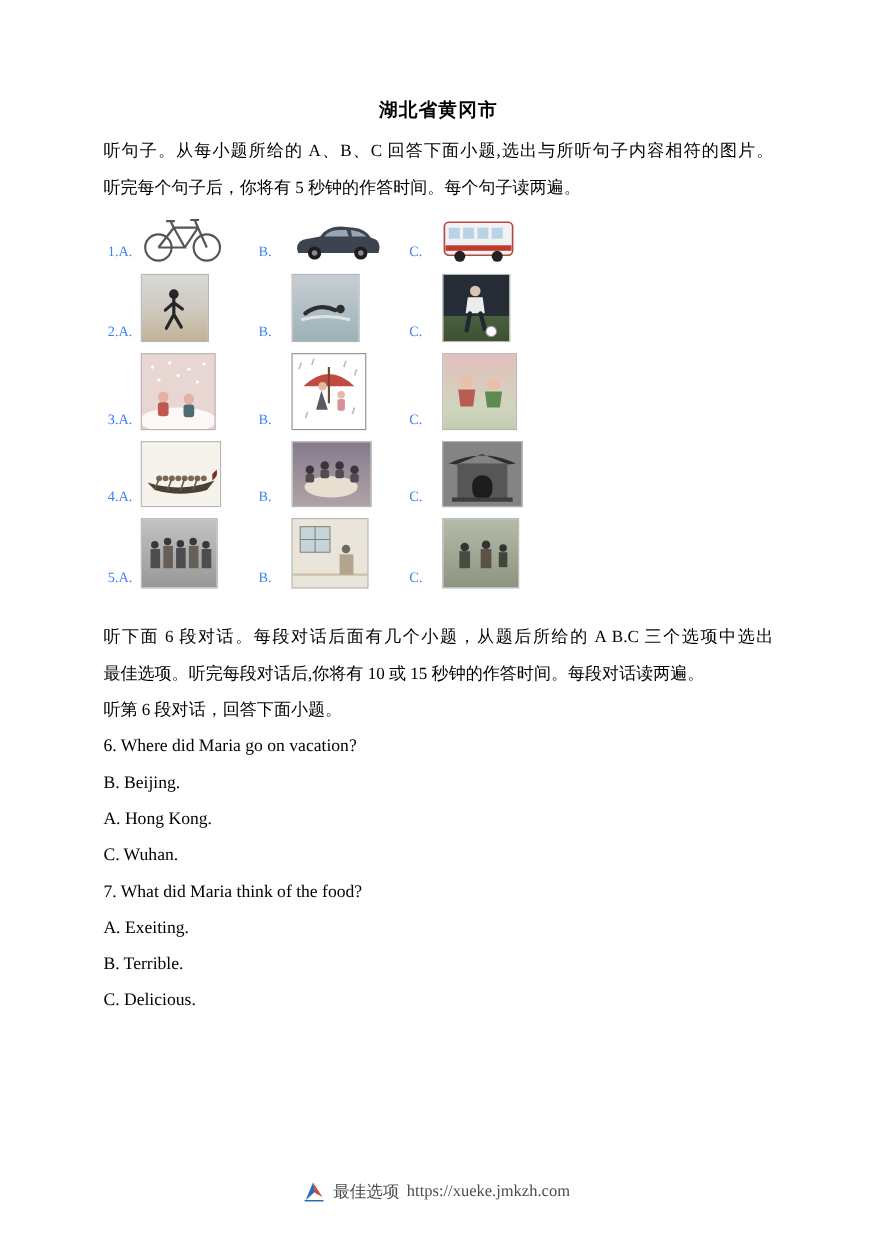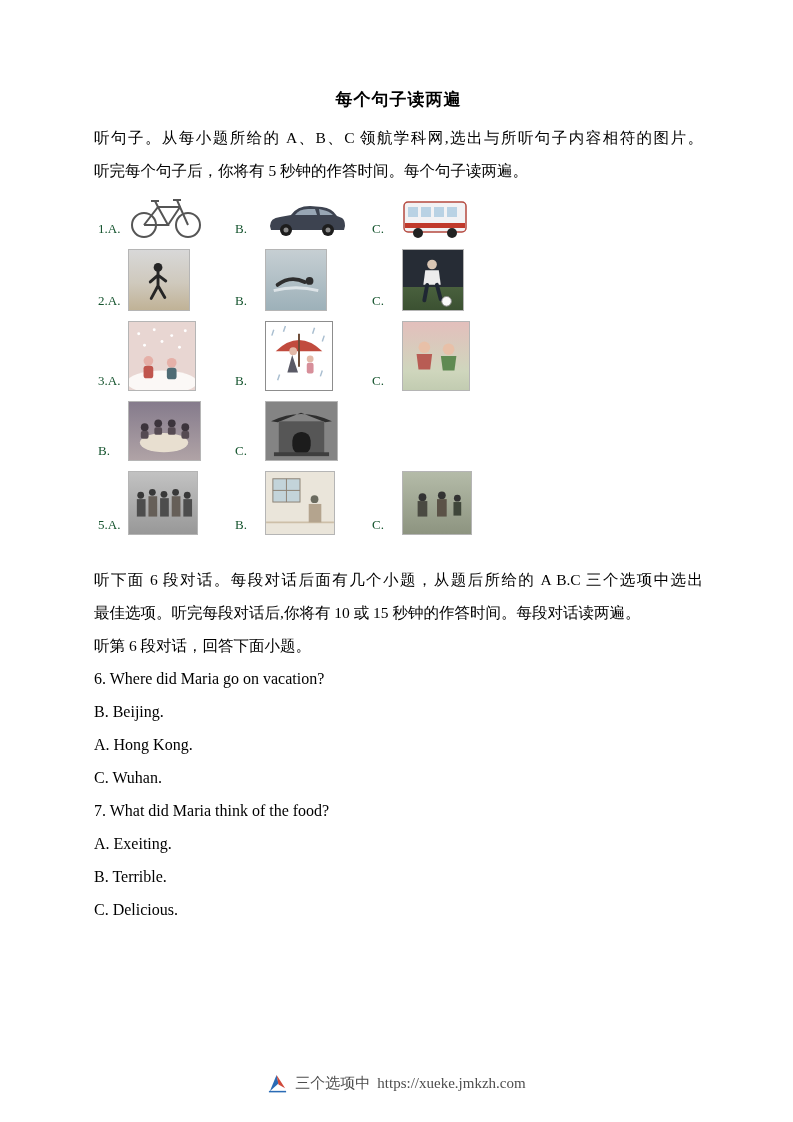--- a/index.html
+++ b/index.html
@@ -17,21 +17,21 @@
   .doc-title {
     text-align:center; font-weight:bold; font-size:17px;
     margin-bottom:10px; letter-spacing:1px;
   }
   .line { font-size:15.5px; line-height:33px; }
   .jf { text-align:justify; text-align-last:justify; }
   
   .img-grid { margin-top:6px; padding-left:4px; }
   .img-row { display:flex; align-items:flex-end; margin-bottom:10px; }
   .cell { width:137px; display:flex; align-items:flex-end; flex:none; }
-  .clabel { font-size:13px; width:30px; flex:none; padding-bottom:2px; color:#14532d;margin-top:25px; }
+  .clabel { font-size:13px; width:30px; flex:none; padding-bottom:2px; color:#3b82f6;margin-top:25px; }
   .ph { flex:none; position:relative; overflow:hidden; }
   .photo { border:1px solid #b5b5b5; }
   .ph svg { display:block; width:100%; height:100%; }
   .veh-bike { width:76px; height:46px; }
   .veh-car  { width:82px; height:42px; }
   .veh-bus  { width:66px; height:40px; }
   .ph-r2 { width:62px; height:62px; }
   .ph-r3 { width:68px; height:70px; }
   .ph-r4 { width:73px; height:60px; }
   .ph-r5 { width:70px; height:64px; }
@@ -55,23 +55,23 @@
     font-size:15px; color:#4d4d4d;
   }
   .footer .logo { width:21px; height:21px; flex:none; }
 </style>
 </head>
 <body>
 
 <div class="page">
   <div class="content">
 
-    <div class="doc-title">每个句子读两遍</div>
-
-    <div class="line jf">听句子。从每小题所给的 A、B、C 领航学科网,选出与所听句子内容相符的图片。</div>
+    <div class="doc-title">湖北省黄冈市</div>
+
+    <div class="line jf">听句子。从每小题所给的 A、B、C 回答下面小题,选出与所听句子内容相符的图片。</div>
     <div class="line">听完每个句子后，你将有 5 秒钟的作答时间。每个句子读两遍。</div>
 
     <div class="img-grid">
 
       <div class="img-row">
         <div class="cell">
           <span class="clabel">1.A.</span>
           <div class="ph veh-bike">
             <svg viewBox="0 0 76 46">
               <circle cx="16" cy="32" r="12" fill="none" stroke="#555" stroke-width="2"></circle>
@@ -187,20 +187,38 @@
                 <path d="M14 33 h16 l-2 16 h-12 z" fill="#b85c54"></path>
               <circle cx="47" cy="28" r="6" fill="#e8c0a8"></circle>
                 <path d="M39 35 h16 l-2 15 h-12 z" fill="#5f8a52"></path>
             </svg>
           </div>
         </div>
       </div>
 
       <div class="img-row">
         <div class="cell">
+          <span class="clabel">4.A.</span>
+          <div class="ph photo ph-r4 bg-boat">
+            <svg viewBox="0 0 73 60">
+              <path d="M5 38 Q36 48 68 36 L61 45 Q36 52 12 45 Z" fill="#4a4036"></path>
+              <circle cx="16" cy="34" r="2.8" fill="#7a6a55"></circle>
+                <circle cx="22" cy="34" r="2.8" fill="#7a6a55"></circle>
+              <circle cx="28" cy="34" r="2.8" fill="#7a6a55"></circle>
+                <circle cx="34" cy="34" r="2.8" fill="#7a6a55"></circle>
+              <circle cx="40" cy="34" r="2.8" fill="#7a6a55"></circle>
+                <circle cx="46" cy="34" r="2.8" fill="#7a6a55"></circle>
+              <circle cx="52" cy="34" r="2.8" fill="#7a6a55"></circle>
+                <circle cx="58" cy="34" r="2.8" fill="#7a6a55"></circle>
+              <path d="M16 34 L12 44 M28 34 L24 45 M40 34 L36 46 M52 34 L48 45" stroke="#6b5b44" stroke-width="1.5"></path>
+              <path d="M66 36 Q72 32 70 26 L66 30 Z" fill="#7a2e22"></path>
+            </svg>
+          </div>
+        </div>
+        <div class="cell">
           <span class="clabel">B.</span>
           <div class="ph photo ph-r4 bg-dinner">
             <svg viewBox="0 0 73 60">
               <ellipse cx="36" cy="42" rx="25" ry="10" fill="#e8dfd0"></ellipse>
               <circle cx="16" cy="26" r="4" fill="#3c343c"></circle>
                 <rect x="12" y="30" width="8" height="8" rx="2" fill="#554a52"></rect>
               <circle cx="30" cy="22" r="4" fill="#3c343c"></circle>
                 <rect x="26" y="26" width="8" height="8" rx="2" fill="#554a52"></rect>
               <circle cx="44" cy="22" r="4" fill="#3c343c"></circle>
                 <rect x="40" y="26" width="8" height="8" rx="2" fill="#554a52"></rect>
@@ -286,16 +304,16 @@
     </div>
 
   </div>
 
   <div class="footer">
     <svg class="logo" viewBox="0 0 22 22">
       <path d="M3 19 L10 2 L12 11 Z" fill="#2a6bb5"></path>
       <path d="M10 2 L19 16 L12 12 Z" fill="#d0493a"></path>
       <path d="M2 19.5 H20" stroke="#2a6bb5" stroke-width="1.6"></path>
     </svg>
-    <span>三个选项中</span>
+    <span>最佳选项</span>
     <span>https://xueke.jmkzh.com</span>
   </div>
 </div>
 
 </body></html>

